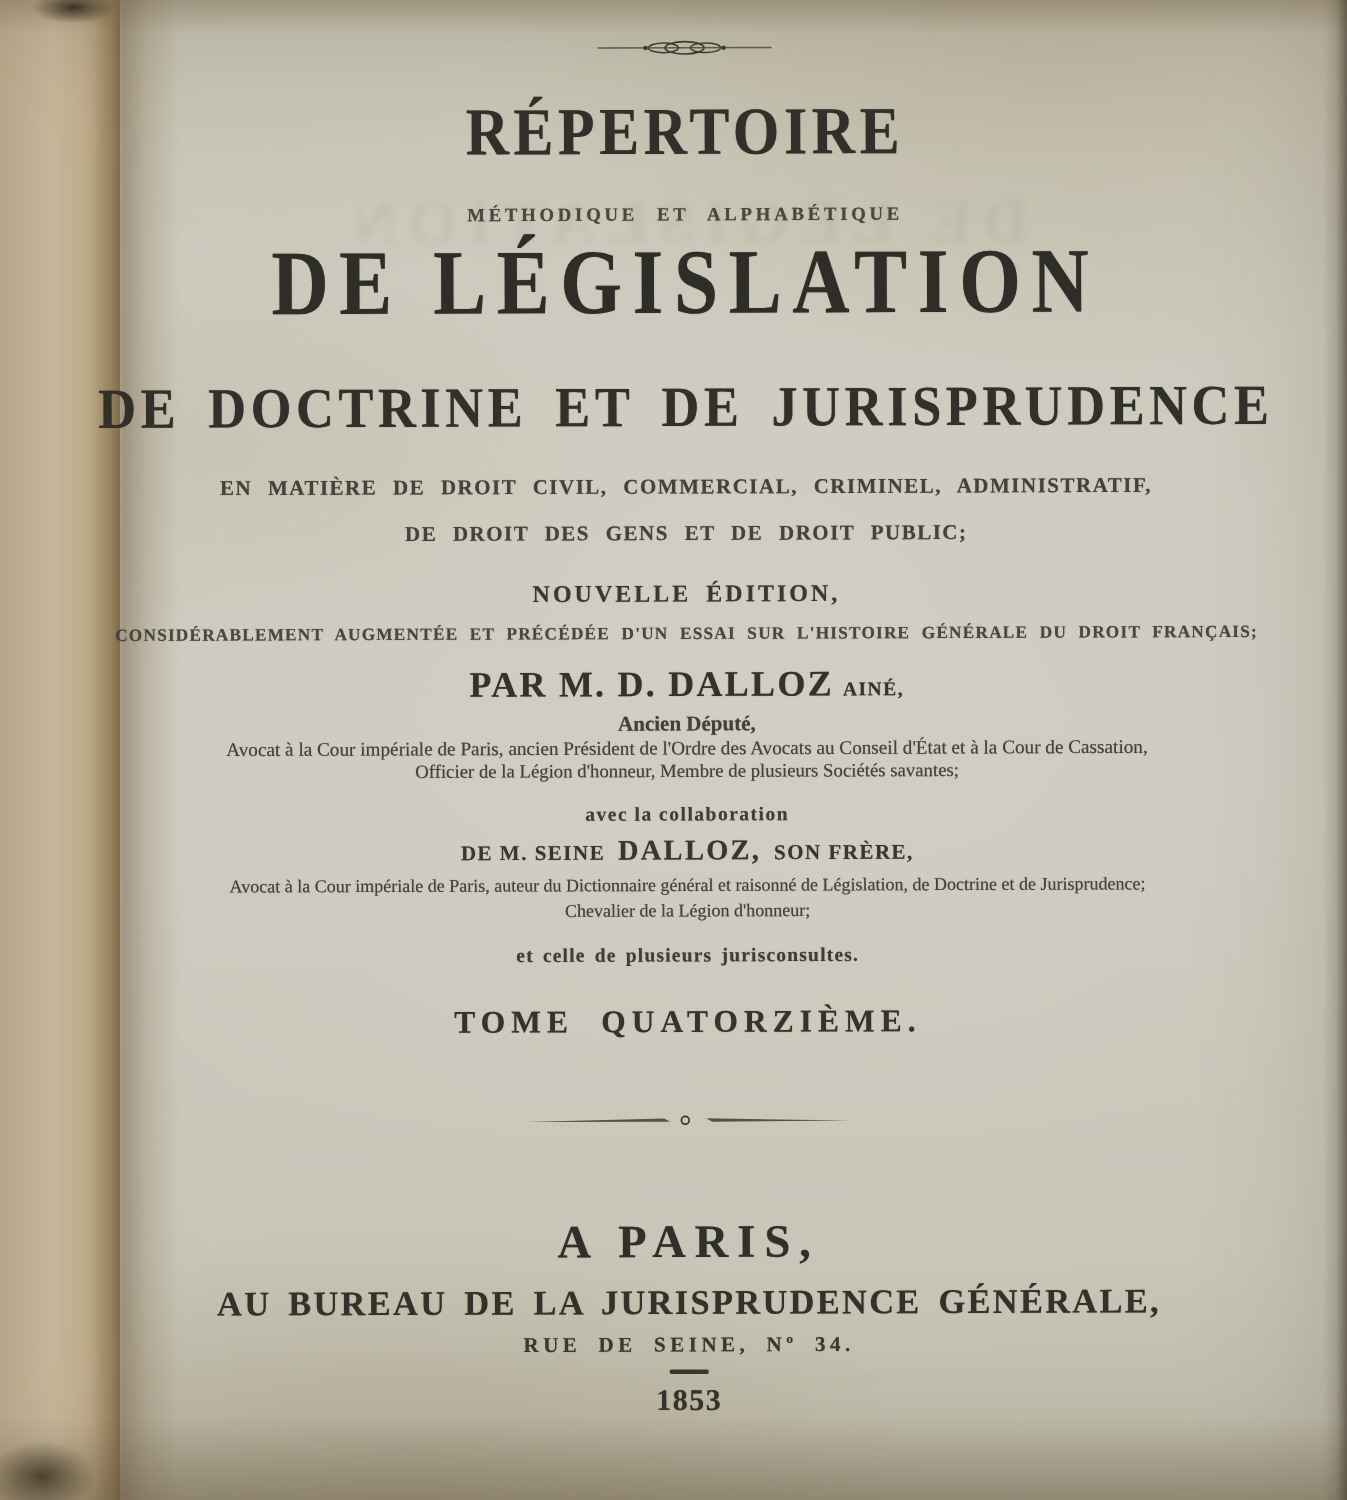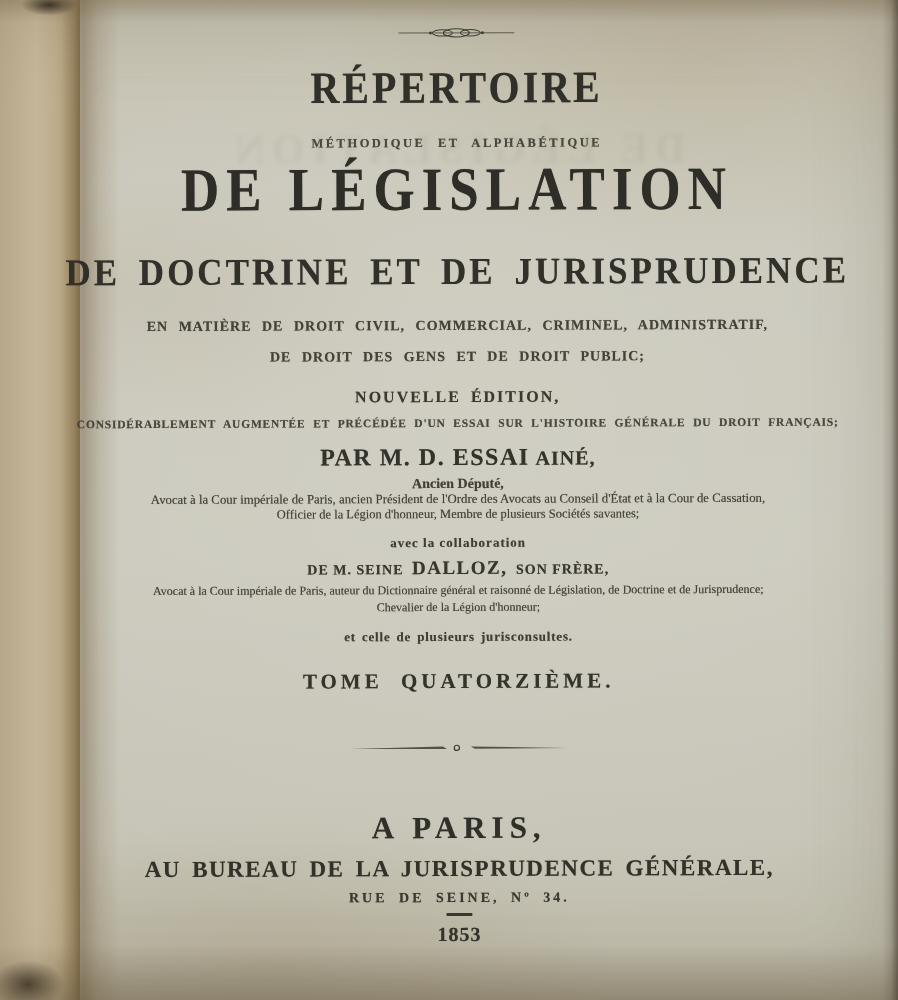--- a/index.html
+++ b/index.html
@@ -52,21 +52,21 @@
   .t-method   {top:137px; font-size:12.5px; font-weight:bold; letter-spacing:2.5px; word-spacing:7px; color:#4a473d;}
   .t-subject  {top:163px; font-size:53px; font-weight:bold; letter-spacing:7px; color:#2e2d27;}
   .t-subject span{display:inline-block; transform:scaleY(1.16);}
   .t-subject2 {top:254px; font-size:35px; font-weight:bold; letter-spacing:3px; word-spacing:7px; color:#31302a;}
   .t-subject2 span{display:inline-block; transform:scaleY(1.08);}
   .t-scope1   {top:319px; font-size:14px; font-weight:bold; letter-spacing:1px; word-spacing:6px; color:#45423a;}
   .t-scope2   {top:350px; font-size:14px; font-weight:bold; letter-spacing:1px; word-spacing:6px; color:#45423a;}
   .t-edition  {top:389px; font-size:16px; font-weight:bold; letter-spacing:2px; word-spacing:4px; color:#3b392f;}
   .t-ednote   {top:418px; font-size:11.5px; font-weight:bold; letter-spacing:0.8px; word-spacing:4px; color:#4a473d;}
   .t-par      {top:445px; font-size:24px; font-weight:bold; letter-spacing:1.5px; color:#33322b;}
-  .t-par .suffix{font-size:20px; letter-spacing:1px; margin-left:6px;}
+  .t-par .suffix{font-size:13px; letter-spacing:1px; margin-left:6px;}
   .t-ancien   {top:477px; font-size:14px; font-weight:bold; color:#43403700;color:#434037;}
   .t-avocat1  {top:493px; font-size:12.8px; color:#45423a;}
   .t-officier {top:508px; font-size:12.5px; color:#45423a;}
   .t-avec     {top:536px; font-size:13px; font-weight:bold; letter-spacing:1px; color:#403d34;}
   .t-armand   {top:558px; font-size:14px; font-weight:bold; letter-spacing:1px; color:#383629;color:#38362d;}
   .t-armand .name{font-size:19px; letter-spacing:1.5px; margin:0 4px;}
   .t-avocat2  {top:584px; font-size:12px; color:#45423a;}
   .t-chevalier{top:601px; font-size:12px; color:#45423a;}
   .t-etcelle  {top:630px; font-size:13px; font-weight:bold; letter-spacing:0.8px; word-spacing:2px; color:#403d34;}
   .t-tome     {top:671px; font-size:21px; font-weight:bold; letter-spacing:4px; word-spacing:9px; color:#34332c;}
@@ -122,21 +122,21 @@
       <span>DE DOCTRINE ET DE JURISPRUDENCE</span>
     </div>
 
     <div class="line t-scope1 soft">EN MATIÈRE DE DROIT CIVIL, COMMERCIAL, CRIMINEL, ADMINISTRATIF,</div>
     <div class="line t-scope2 soft">DE DROIT DES GENS ET DE DROIT PUBLIC;</div>
 
     <div class="line t-edition soft">NOUVELLE ÉDITION,</div>
     <div class="line t-ednote soft">CONSIDÉRABLEMENT AUGMENTÉE ET PRÉCÉDÉE D'UN ESSAI SUR L'HISTOIRE GÉNÉRALE DU DROIT FRANÇAIS;</div>
 
     <div class="line t-par soft">
-      <span>PAR M. D. ESSAI</span><span class="suffix">AINÉ,</span>
+      <span>PAR M. D. DALLOZ</span><span class="suffix">AINÉ,</span>
     </div>
     <div class="line t-ancien soft">Ancien Député,</div>
     <div class="line t-avocat1 soft">Avocat à la Cour impériale de Paris, ancien Président de l'Ordre des Avocats au Conseil d'État et à la Cour de Cassation,</div>
     <div class="line t-officier soft">Officier de la Légion d'honneur, Membre de plusieurs Sociétés savantes;</div>
 
     <div class="line t-avec soft">avec la collaboration</div>
 
     <div class="line t-armand soft">
       <span>DE M. SEINE</span>
       <span class="name">DALLOZ,</span>

